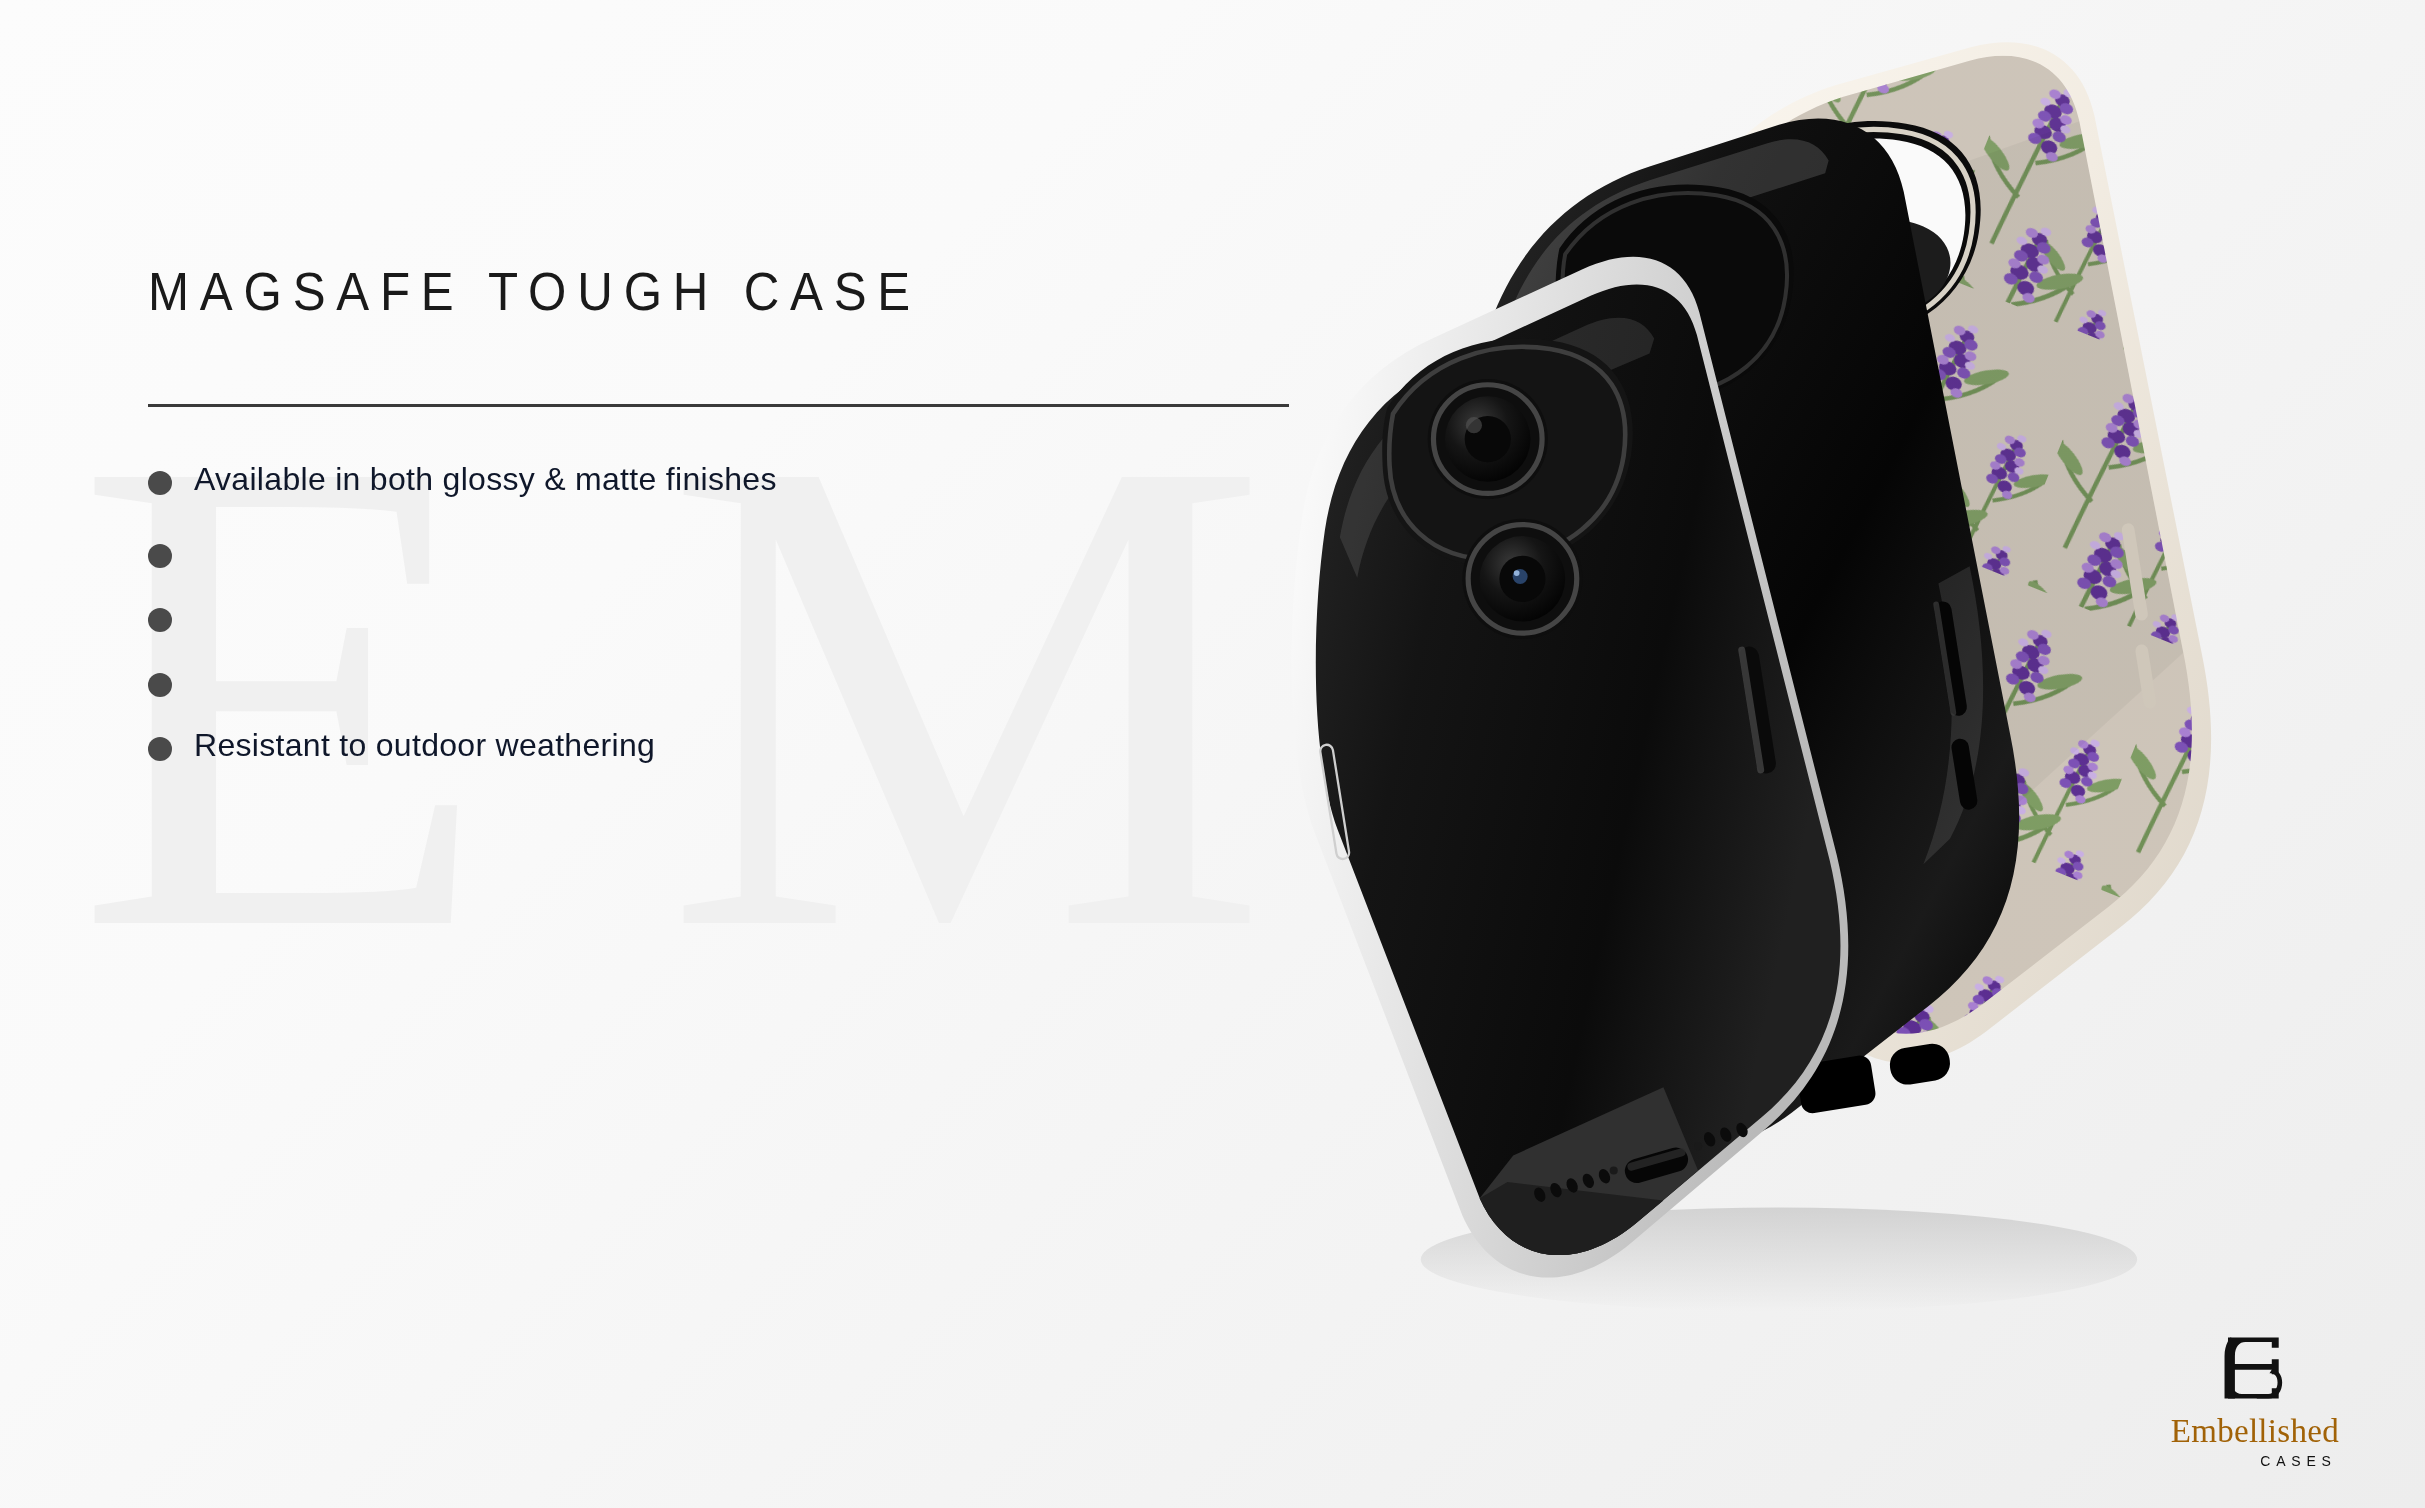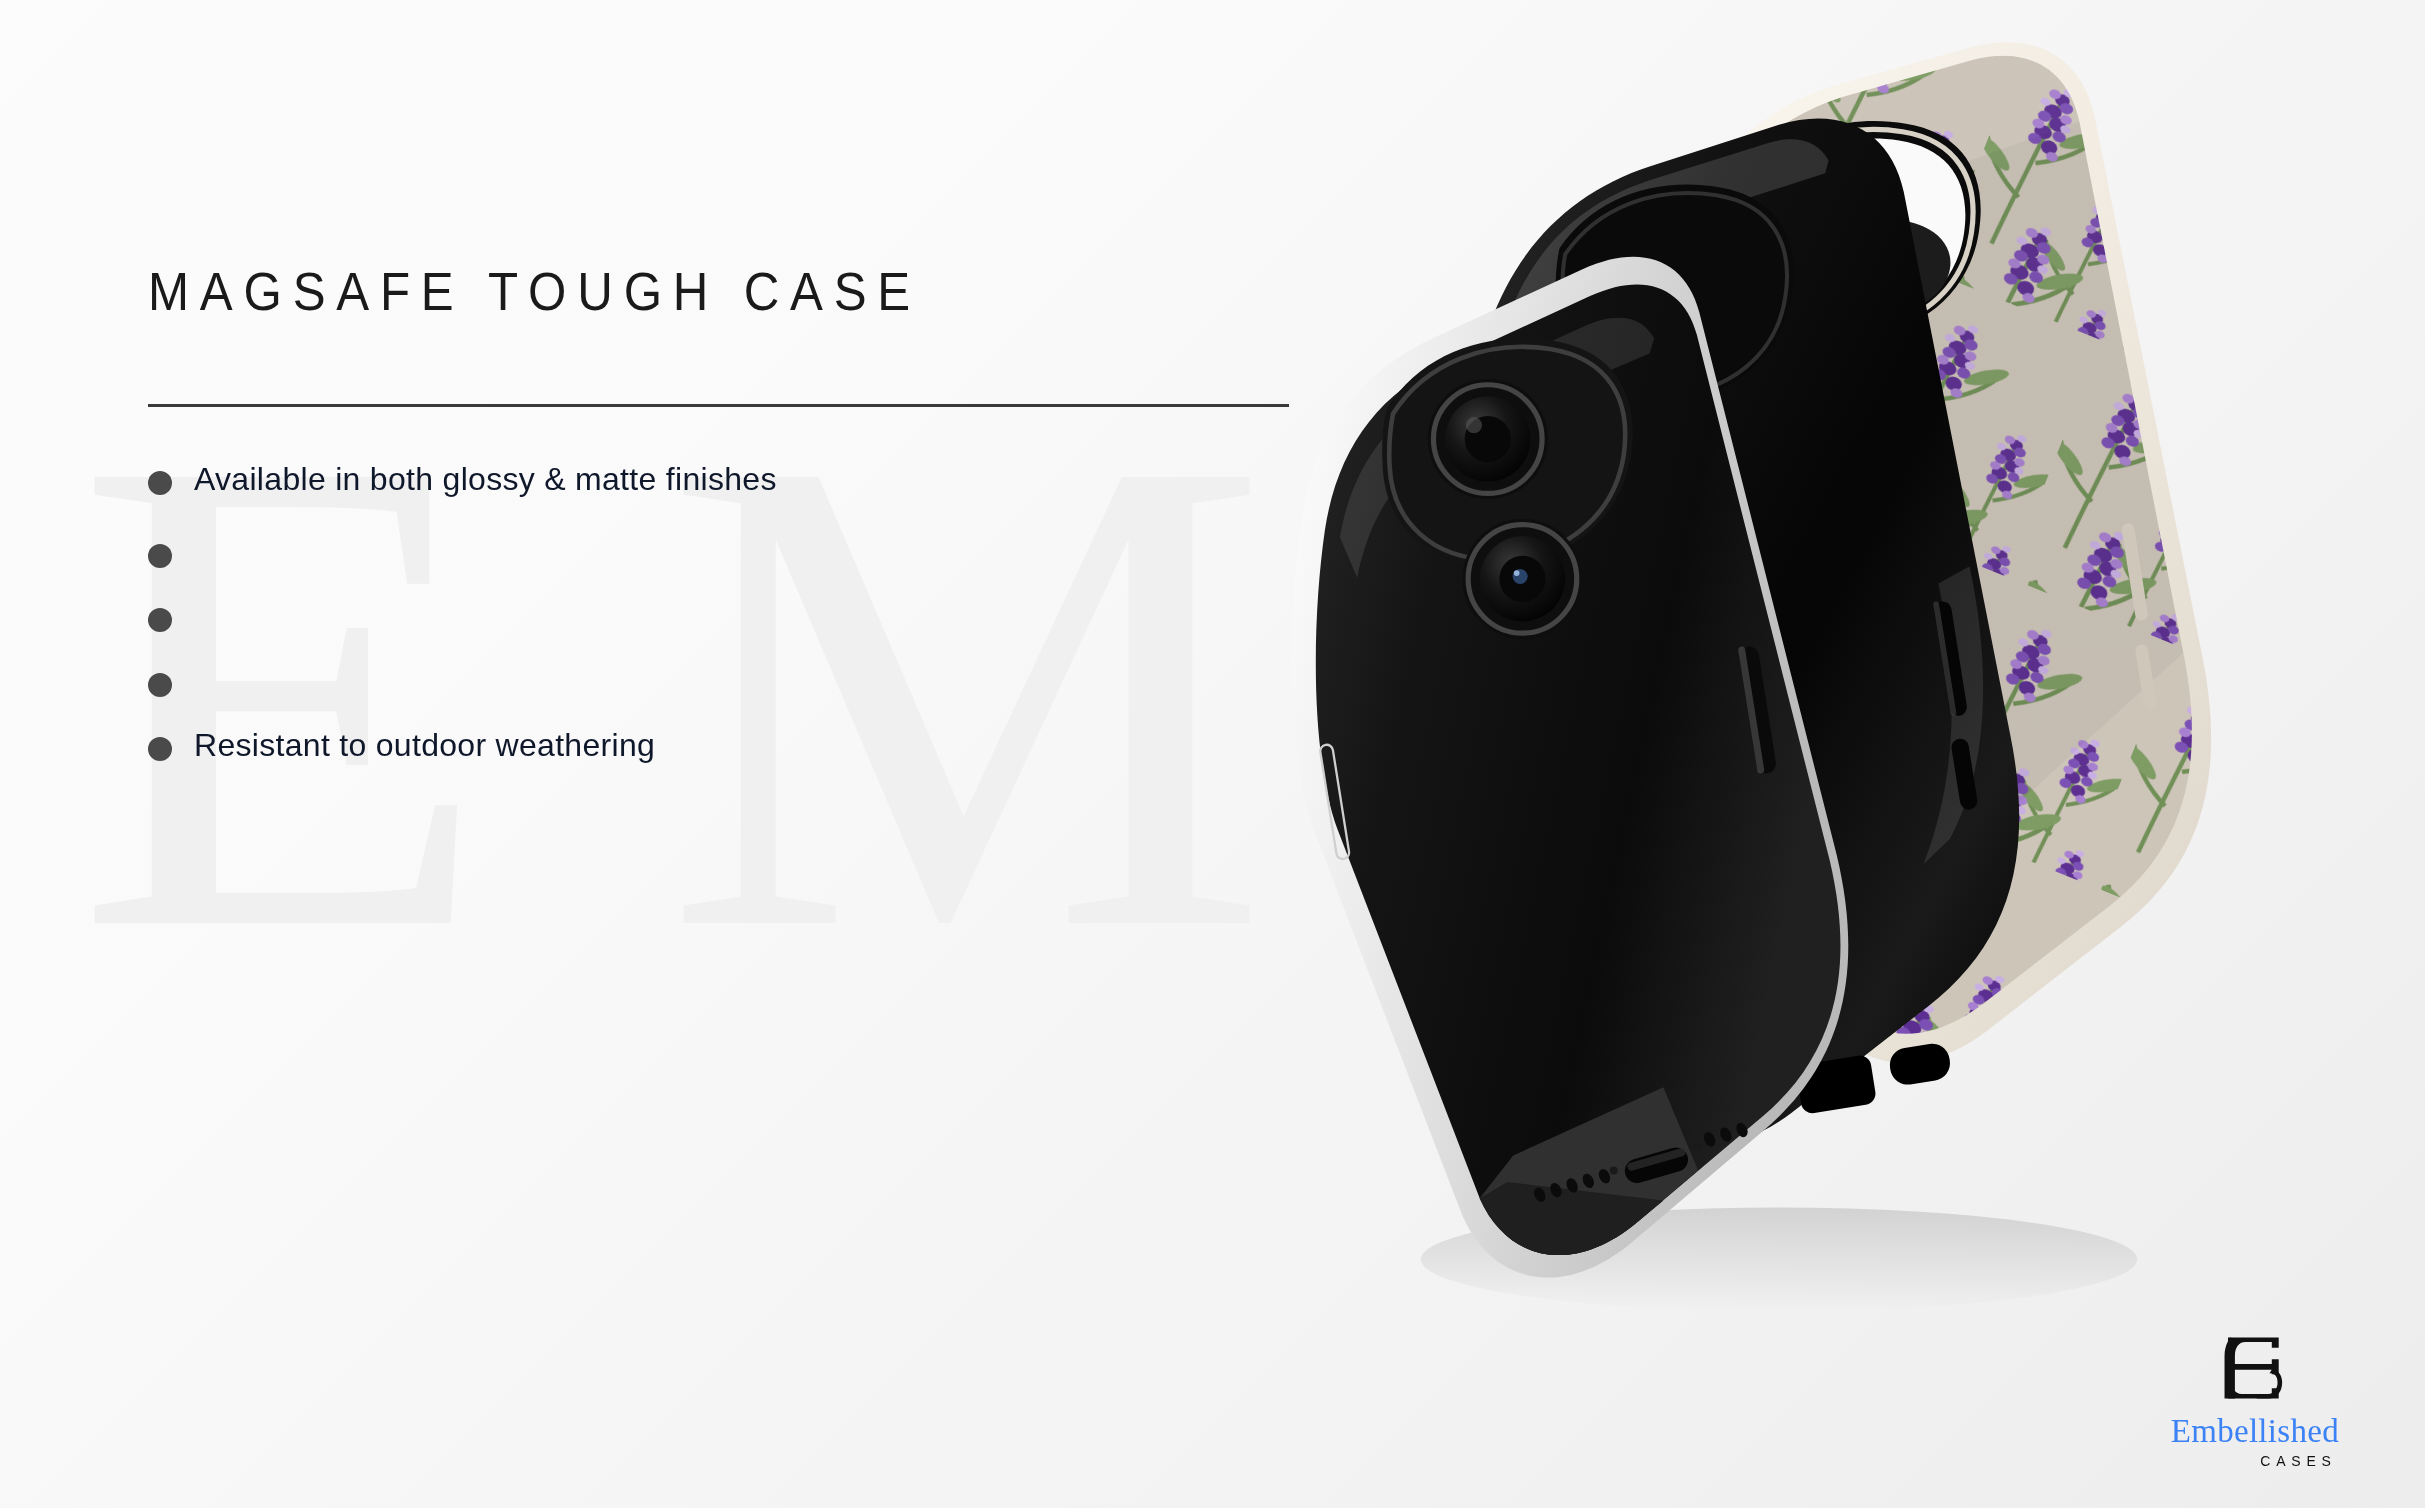--- a/index.html
+++ b/index.html
@@ -57,21 +57,21 @@
   #product svg{position:absolute;left:0;top:0;}
 
   
   #brand-logo{
     position:absolute;right:87px;bottom:40px;
     display:flex;flex-direction:column;align-items:center;
   }
   #brand-mark{width:65px;height:68px;margin-bottom:12.7px;}
   #brand-word{
     font-family:"Liberation Serif",serif;
-    font-size:33px;color:#3b82f6;letter-spacing:0.3px;line-height:1;
+    font-size:33px;color:#a16207;letter-spacing:0.3px;line-height:1;
   }
   #brand-sub{
     font-size:14px;letter-spacing:5.8px;color:#111;
     margin-top:5px;align-self:flex-end;margin-right:2.3px;
   }
 </style>
 </head>
 <body>
 
 <div id="watermark">

